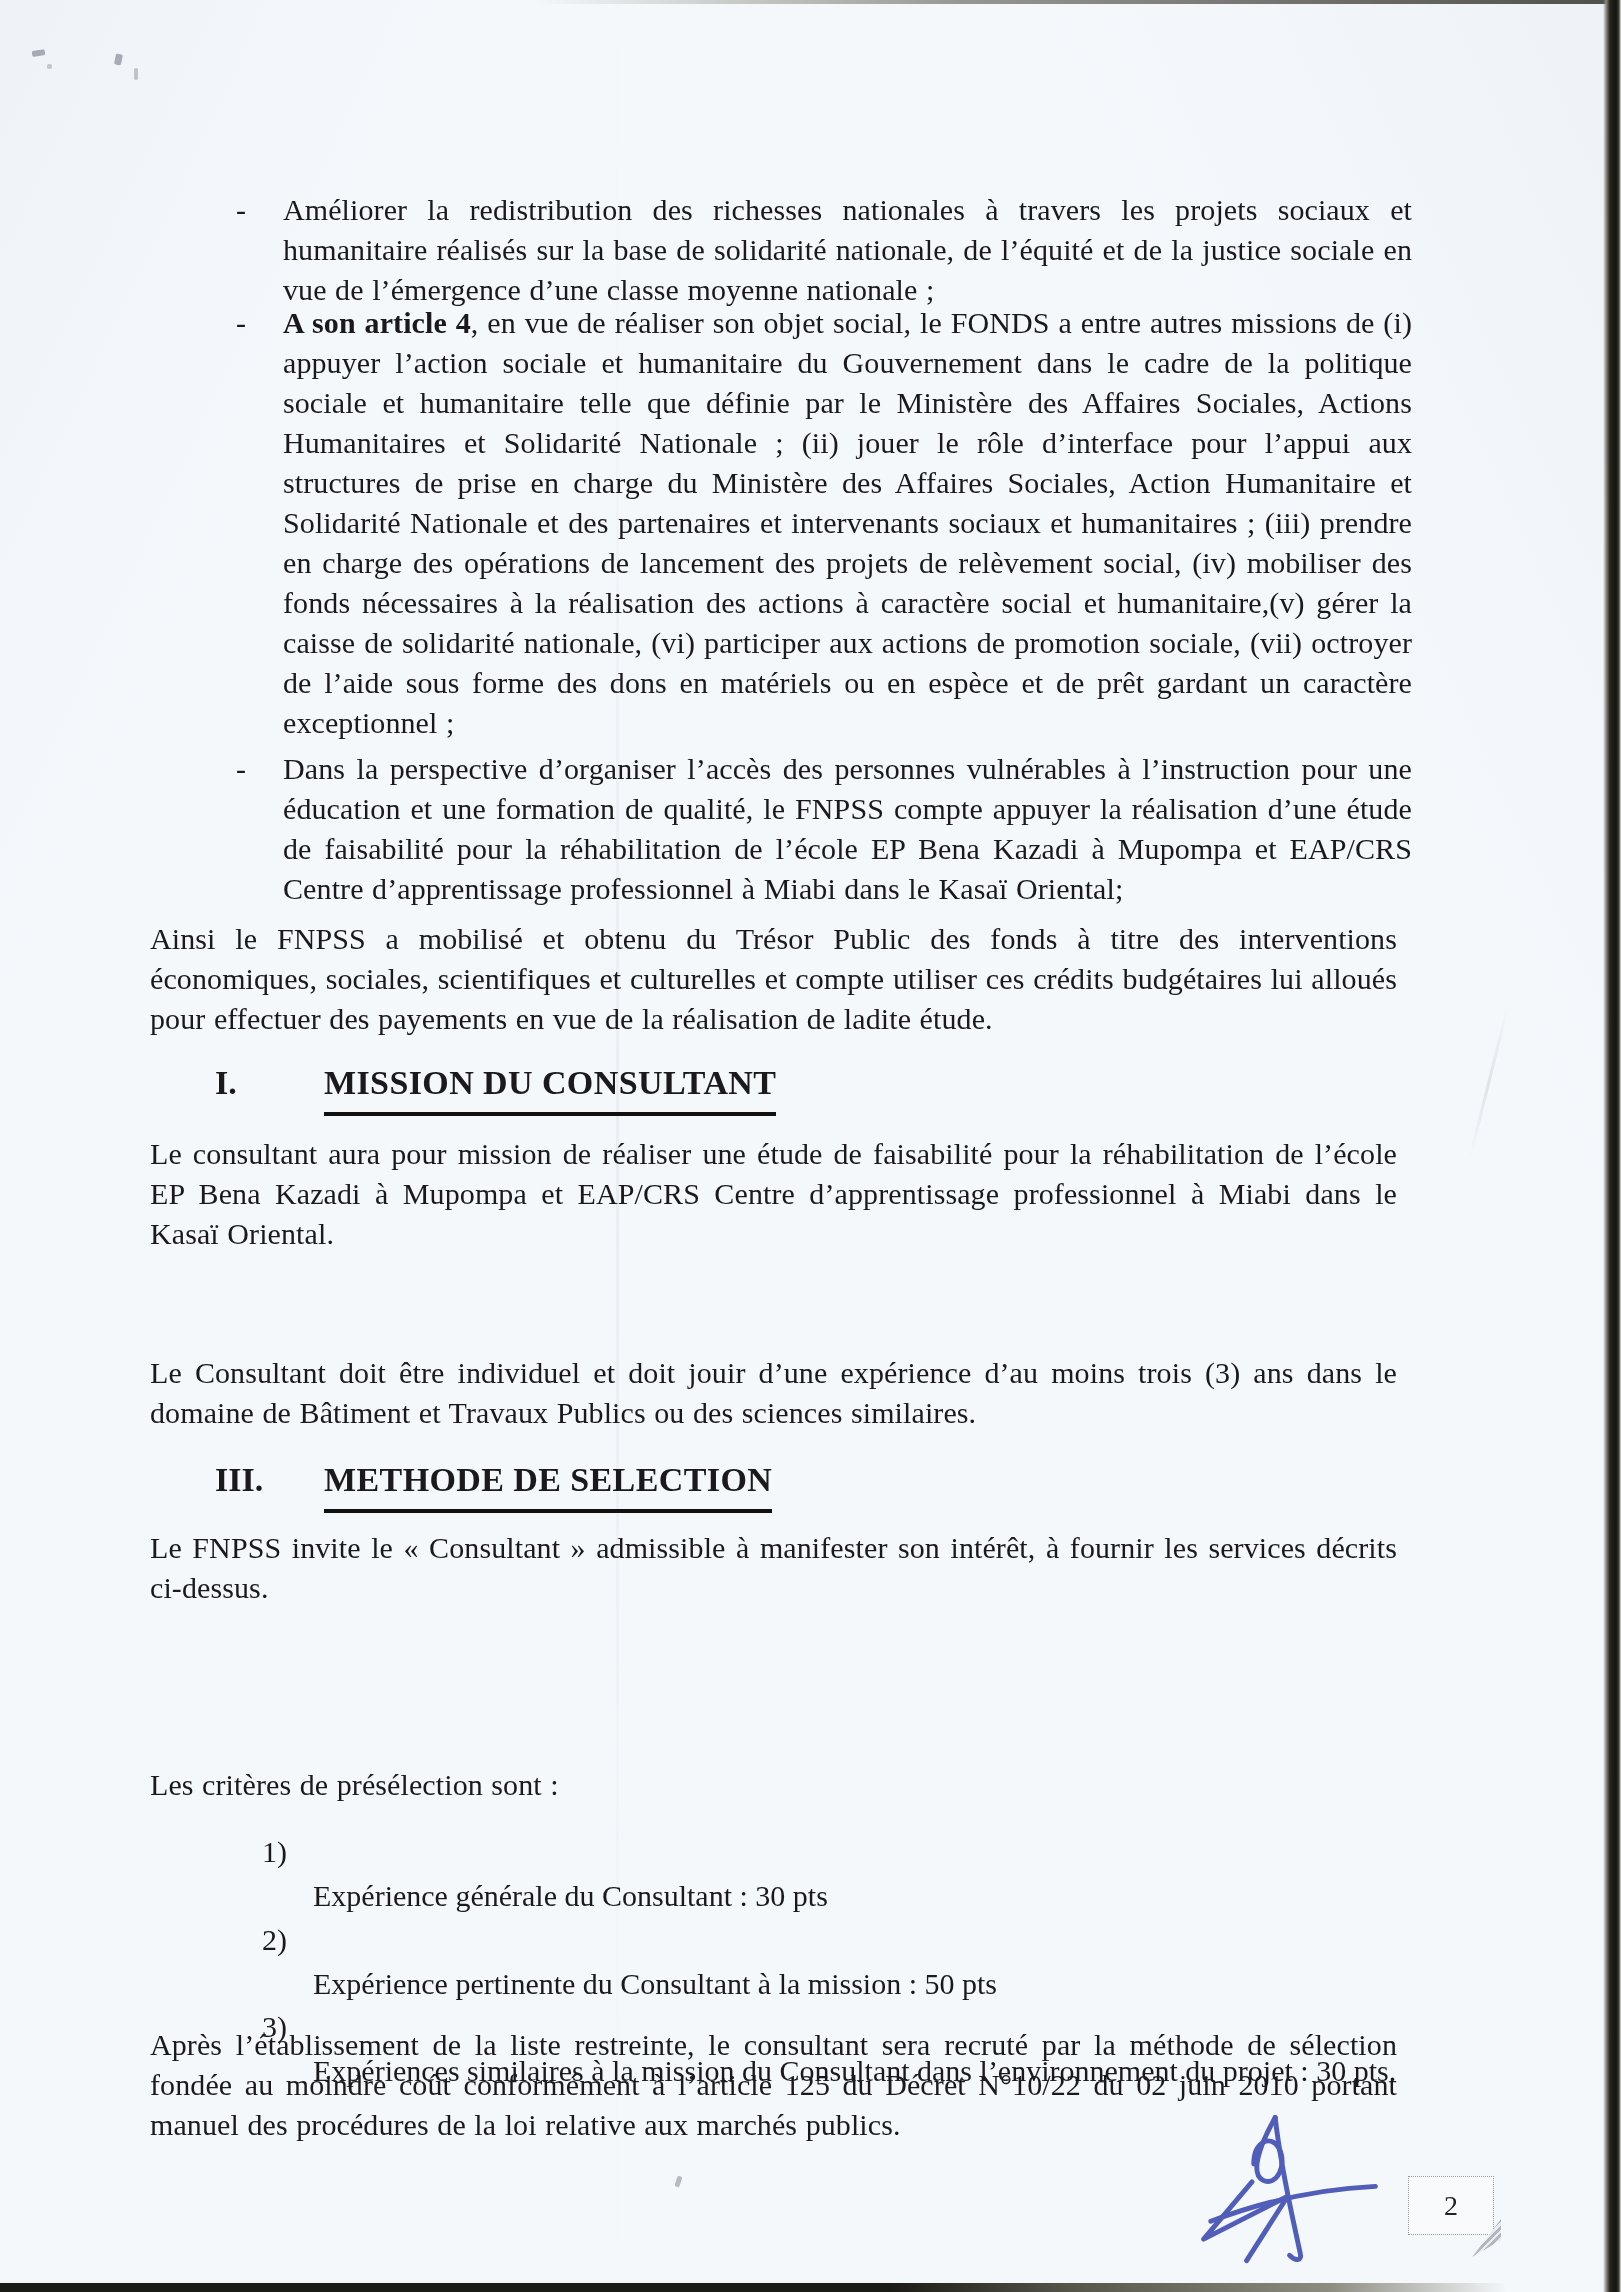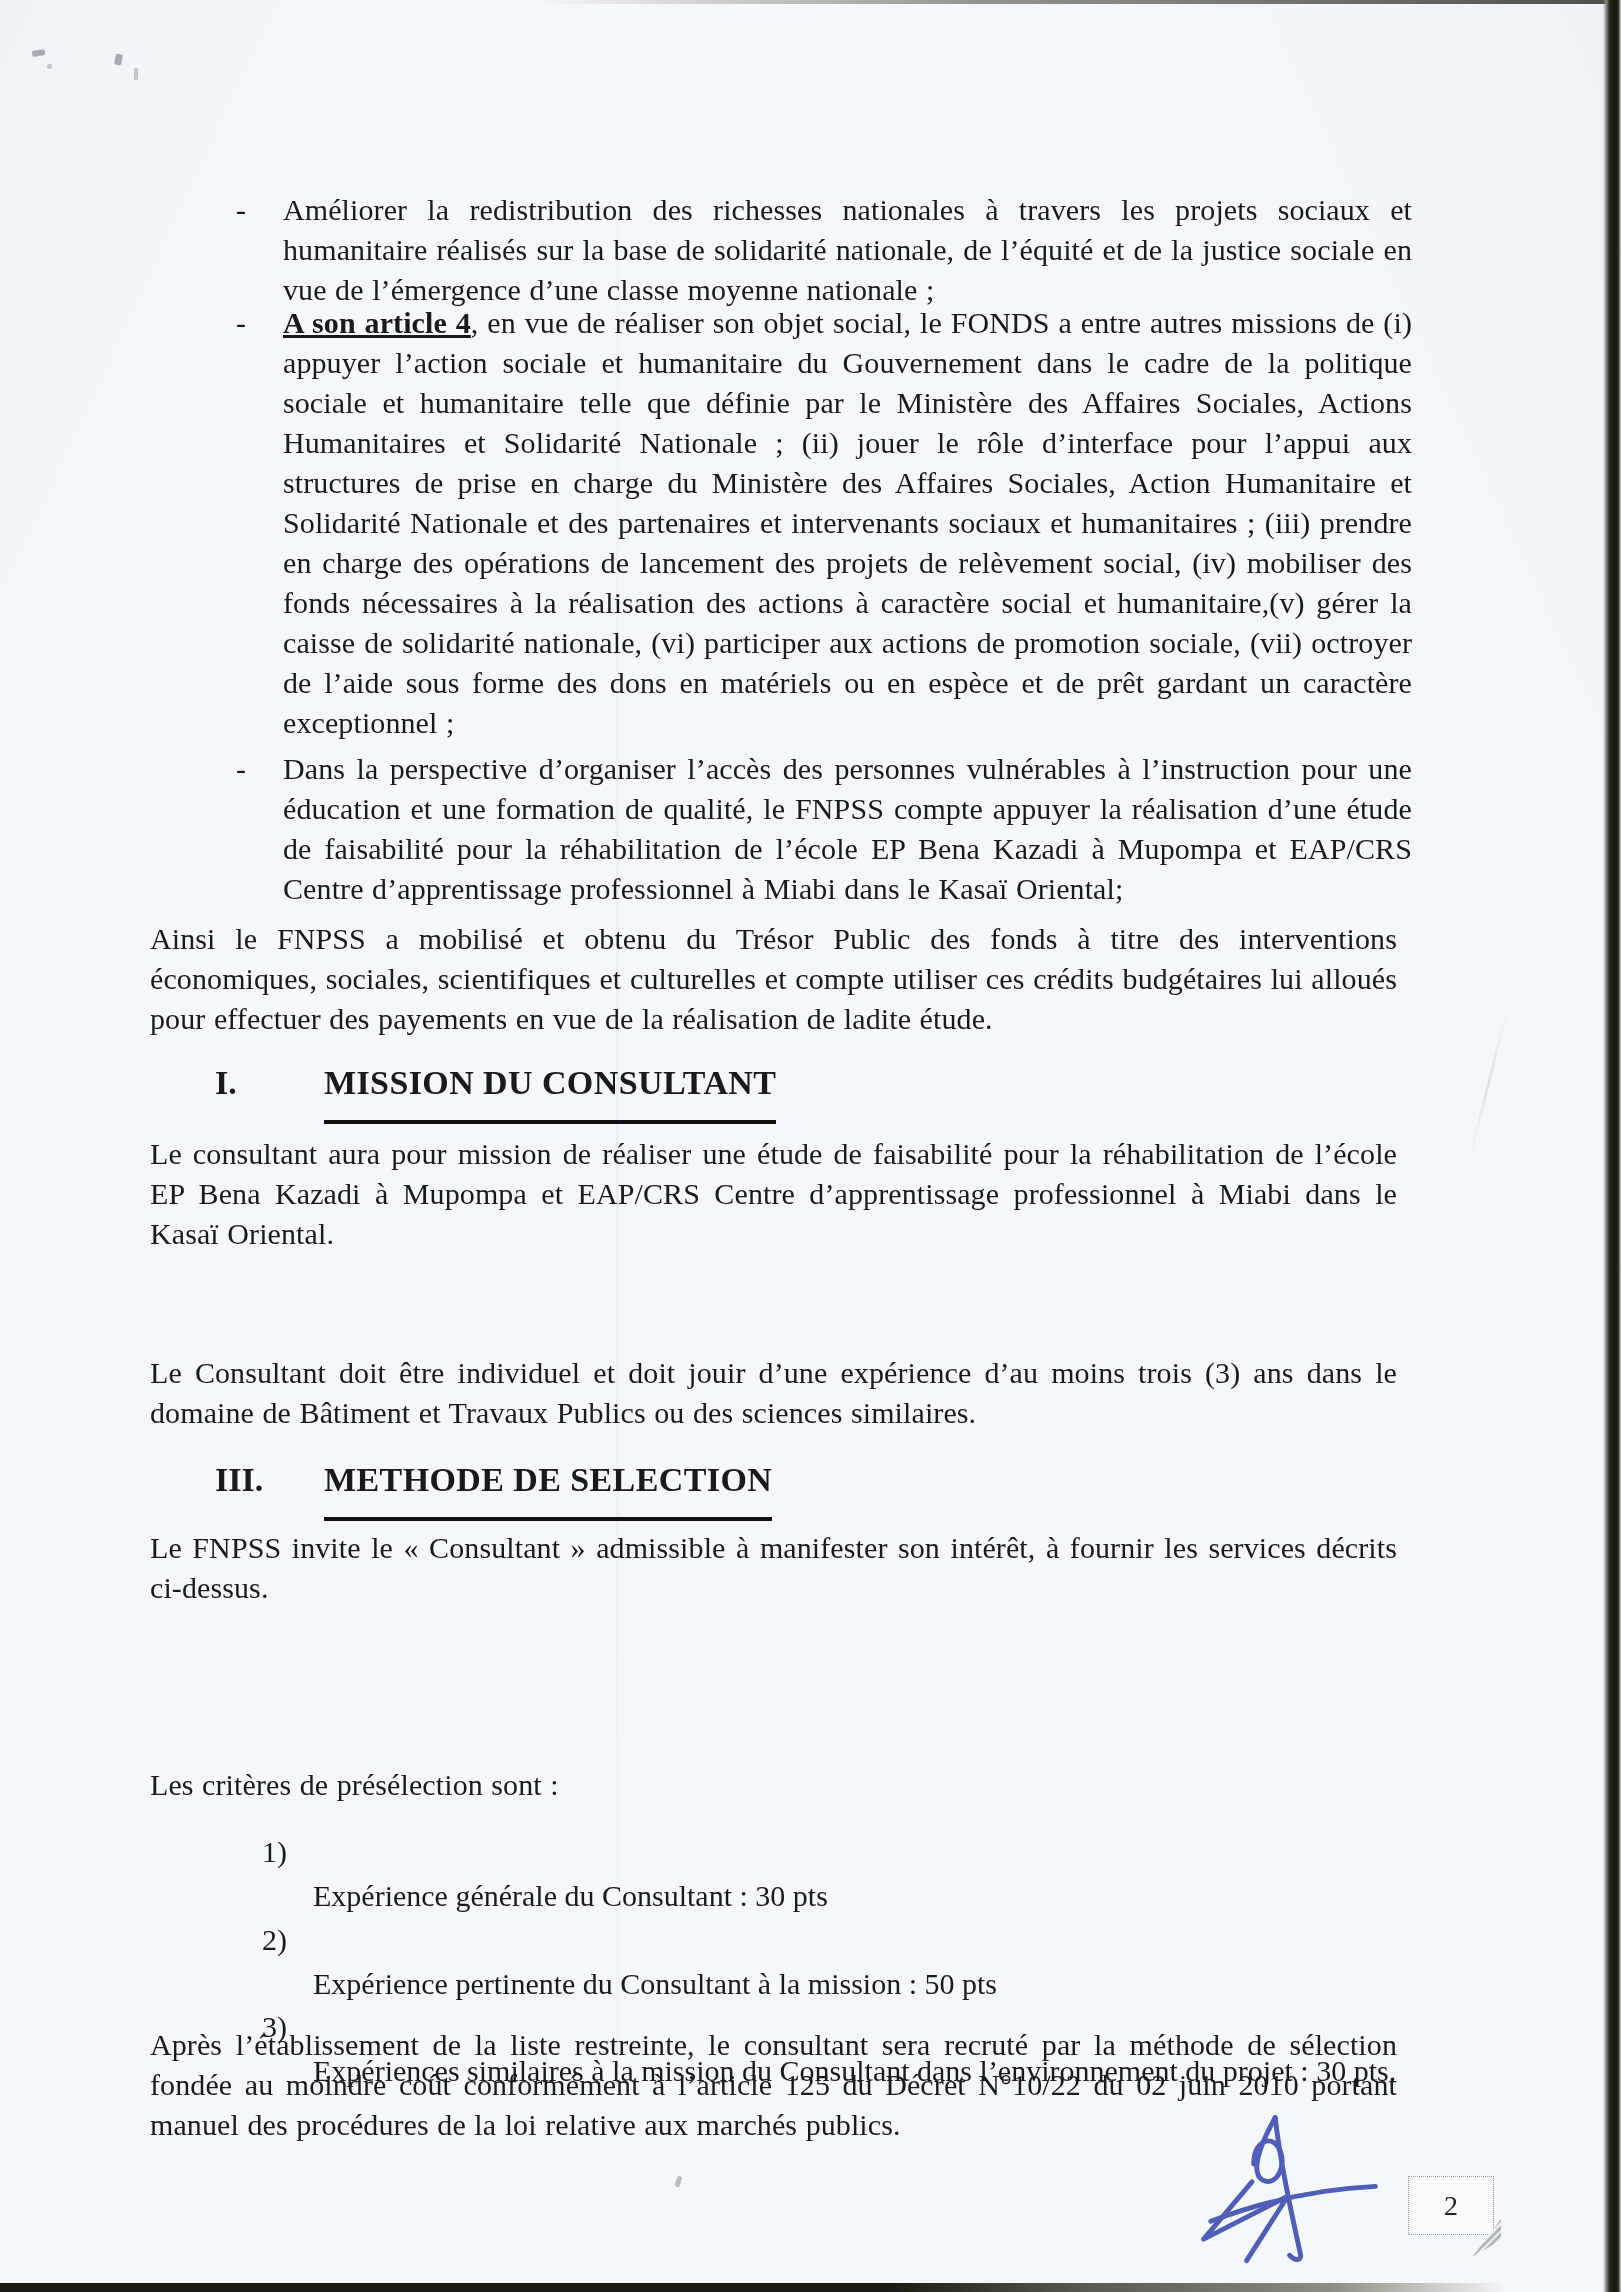--- a/index.html
+++ b/index.html
@@ -13,24 +13,24 @@
     font-family:"Liberation Serif","DejaVu Serif",serif;
     color:#1a1a1c;
   }
   .body-text{
     position:absolute; font-size:30px; line-height:40px;
     text-align:justify; letter-spacing:0.1px; word-spacing:0.9px;
   }
   .para{ left:150px; width:1247px; }
   .bullet{ left:283px; width:1129px; }
   .dash{ position:absolute; left:-47px; top:0; text-align:left; }
-  .bold{ font-weight:bold;text-decoration:underline; }
+  .bold{ font-weight:bold; }
   .heading{ position:absolute; left:215px; font-size:34px; font-weight:bold; }
   .hnum{ display:inline-block; width:109px; }
-  .htitle{ border-bottom:4.5px solid #111; padding-bottom:19px; letter-spacing:0.4px; }
+  .htitle{ border-bottom:4.5px solid #111; padding-bottom:11px; letter-spacing:0.4px; }
   .crit-row{ display:flex; margin-bottom:2.7px; }
   .crit-num{ width:51px; flex:0 0 51px; }
   .crit-text{ flex:1;margin-top:44px; }
   .criteria{ position:absolute; left:262px; width:1162px; font-size:30px; line-height:41px; }
   
   .edge-right{
     position:absolute; top:0; right:0; width:18px; height:2293px;
     background:linear-gradient(to right, rgba(140,140,130,0) 0%, #8a8a80 18%, #26261f 38%, #14140f 72%, #3c3c34 88%, #e9e9e5 100%);
   }
   .edge-bottom{

